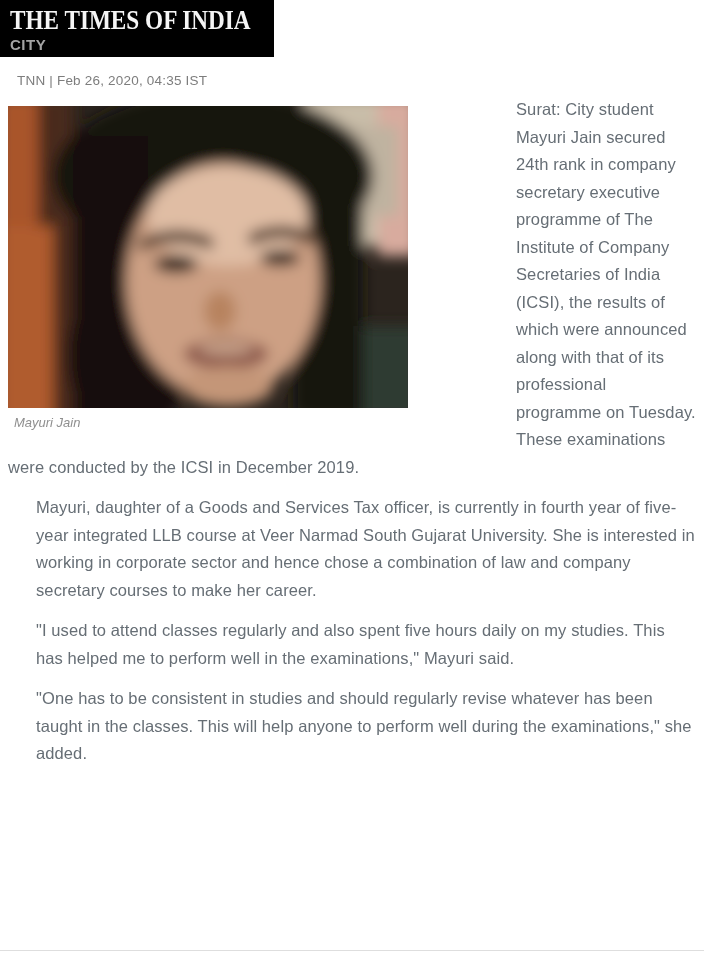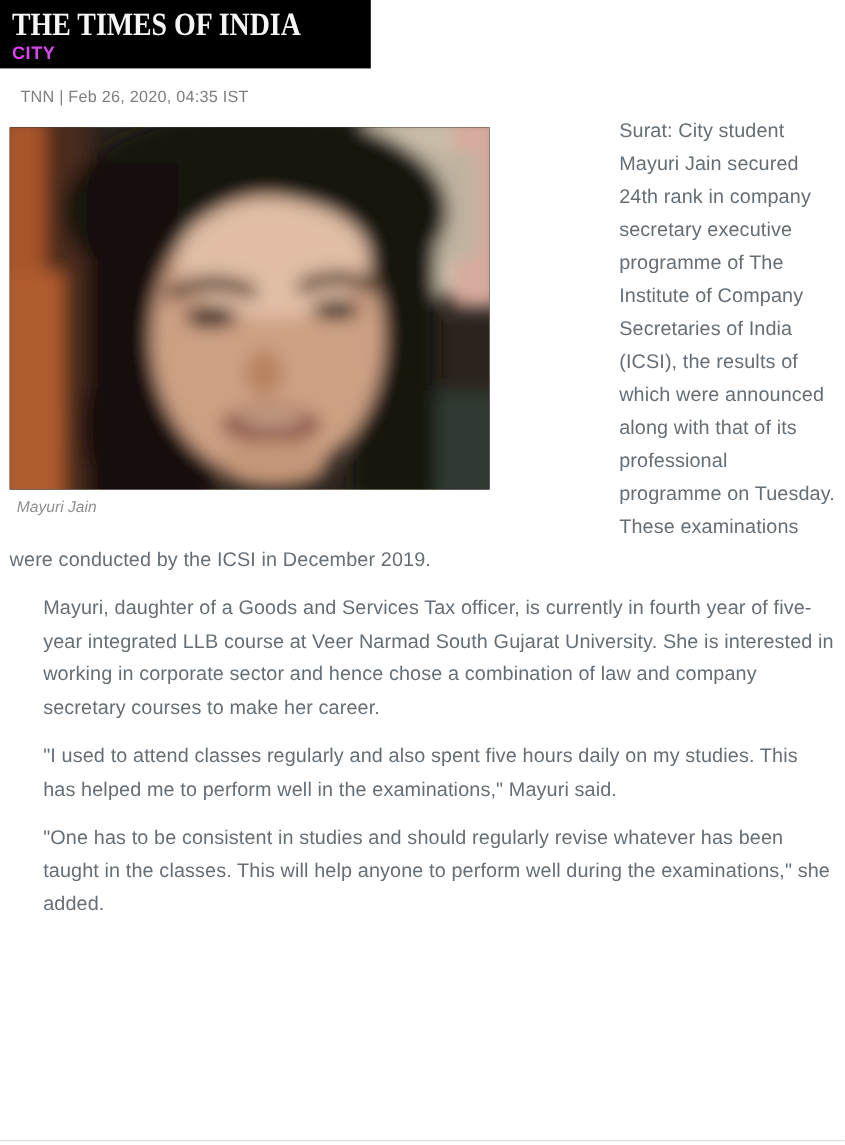--- a/index.html
+++ b/index.html
@@ -8,21 +8,21 @@
     width: 704px;
     height: 954px;
     background: #ffffff;
     font-family: "Liberation Sans", "DejaVu Sans", sans-serif;
     position: relative;
     overflow: hidden;
   }
 
   
   .masthead-box {
-    width: 309px;
+    width: 274px;
     height: 57px;
     background: #000000;
     color: #ffffff;
     padding: 5px 26px 5px 10px;
     cursor: pointer;
   }
   .masthead-title {
     font-family: "Liberation Serif", "DejaVu Serif", serif;
     font-weight: bold;
     font-size: 27px;
@@ -31,21 +31,21 @@
     transform: scaleX(0.86);
     transform-origin: left center;
     color: #f5f5f5;
   }
   .masthead-section {
     font-size: 15px;
     font-weight: bold;
     letter-spacing: 0.5px;
     line-height: 17px;
     margin-top: 1px;
-    color: #d946ef;
+    color: #a3a3a3;
   }
 
   
   main { display: block; padding: 0 8px; }
   h1.headline {
     margin: 20px 10px 0 10px;
     font-size: 34px;
     line-height: 40px;
     font-weight: bold;
     color: #3f3f3f;

